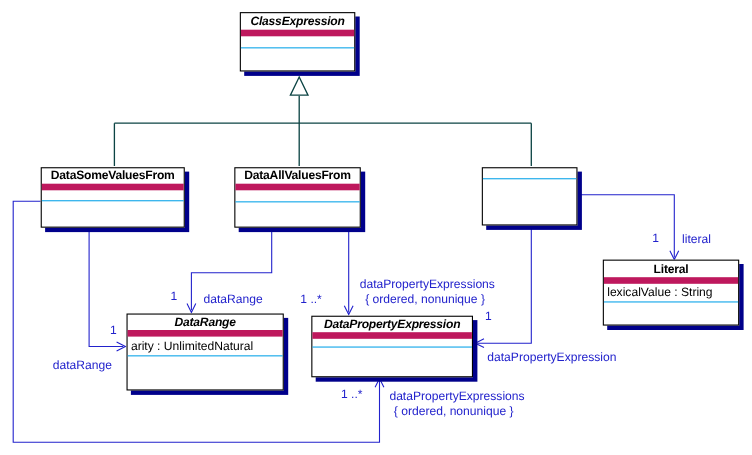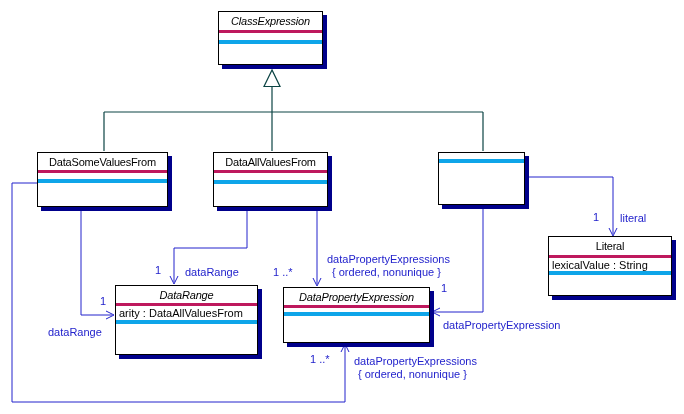--- a/index.html
+++ b/index.html
@@ -10,28 +10,28 @@
   .wires{position:absolute;left:0;top:0;width:684px;height:414px;}
   .gen{stroke:var(--gen,#0c4444);fill:none;stroke-width:1.2;}
   .gen-tri{stroke:var(--gen,#0c4444);fill:#ffffff;stroke-width:1.2;}
   .assoc{stroke:var(--assoc,#2222cc);fill:none;stroke-width:1;}
   .cls{
     position:absolute;background:#fff;border:1px solid #000;
     box-shadow:4px 4px 0 0 var(--shadow,#00008b);
     box-sizing:border-box;display:flex;flex-direction:column;
   }
   .cls-title{
-    border-bottom:3px solid #be185d;box-sizing:border-box;
-    font-weight:normal;font-size:11px;letter-spacing:-0.2px;
+    border-bottom:6px solid #be185d;box-sizing:border-box;
+    font-weight:bold;font-size:11px;letter-spacing:-0.2px;
     display:flex;align-items:center;justify-content:center;
     white-space:nowrap;color:#000;
   }
   .cls-title.abstract{font-style:italic;}
   .cls-attrs{
-    border-bottom:4px solid #0ea5e9;box-sizing:border-box;
+    border-bottom:1px solid #0ea5e9;box-sizing:border-box;
     font-size:11px;color:#000;display:flex;align-items:center;
     padding-left:3px;white-space:nowrap;overflow:hidden;
   }
   .cls-ops{flex:1;}
   .lbl{
     position:absolute;color:var(--assoc,#2222cc);
     font-size:11px;line-height:12px;white-space:nowrap;
   }
 </style>
 </head>
@@ -82,21 +82,21 @@
   </div>
 
   <div class="cls" style="left:438px;top:152px;width:87px;height:53px">
     <div class="cls-attrs" style="height:10px"></div>
     <div class="cls-ops"></div>
   </div>
 
   <div class="cls" style="left:115px;top:285px;width:143px;height:70px">
     <div class="cls-title abstract" style="height:20px">DataRange</div>
     <div class="cls-attrs" style="height:18px">
-      <span>arity : DataAllValuesFrom</span>
+      <span>arity : UnlimitedNatural</span>
     </div>
     <div class="cls-ops"></div>
   </div>
 
   <div class="cls" style="left:283px;top:287px;width:147px;height:56px">
     <div class="cls-title abstract" style="height:20px">DataPropertyExpression</div>
     <div class="cls-attrs" style="height:8px"></div>
     <div class="cls-ops"></div>
   </div>
 

